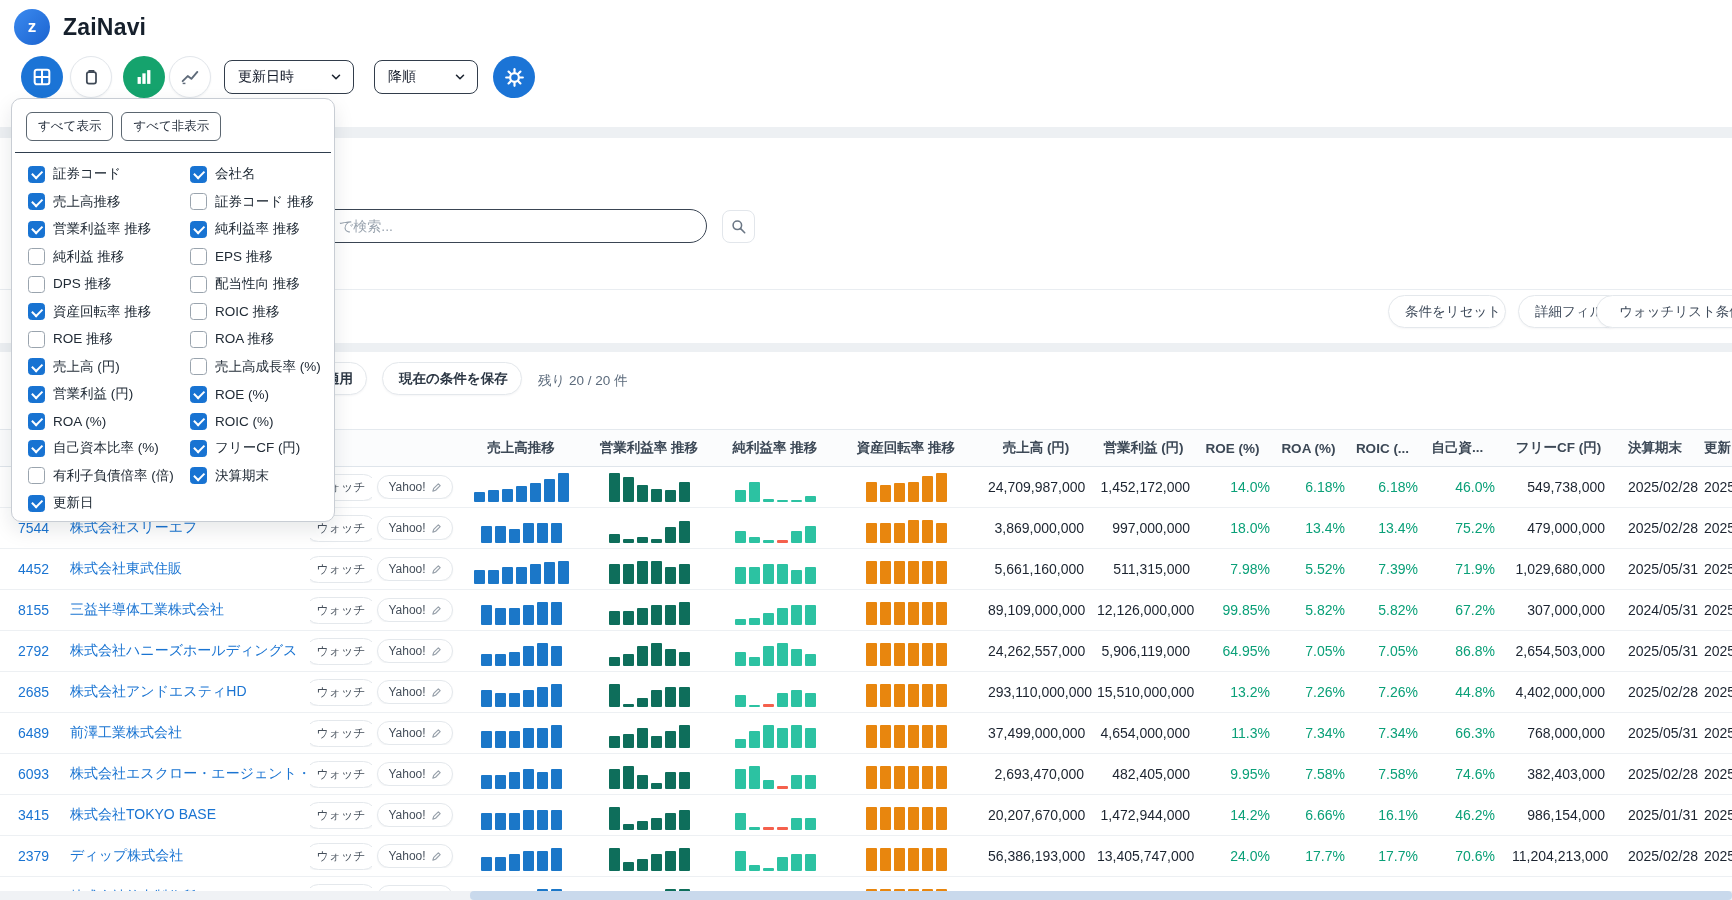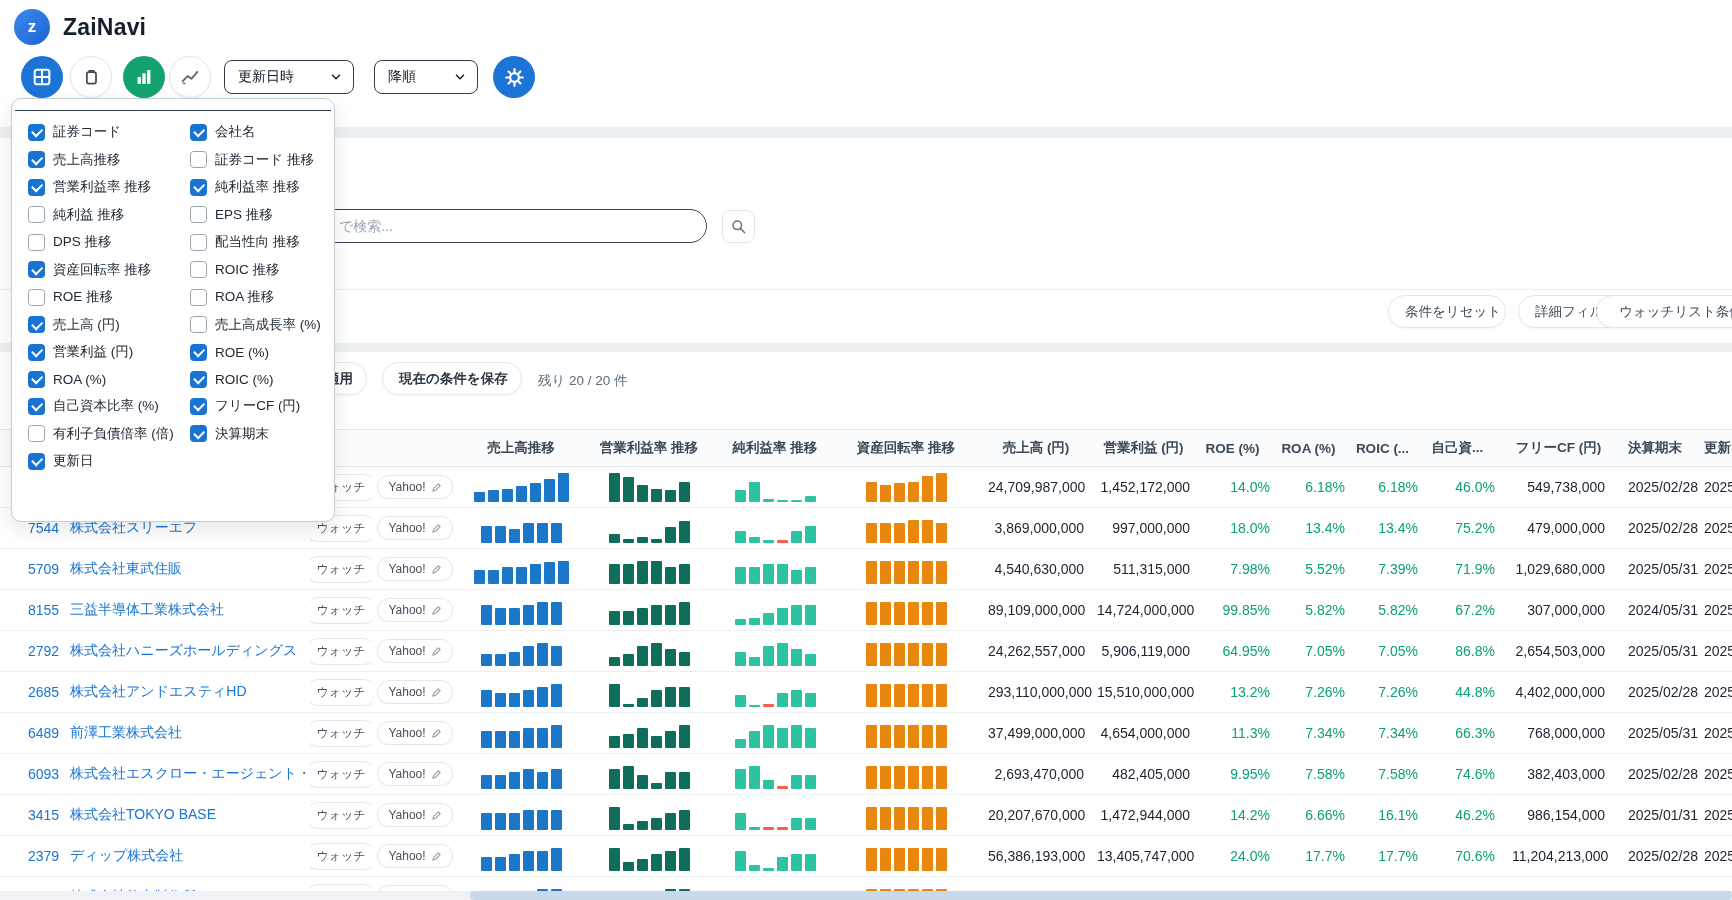--- a/index.html
+++ b/index.html
@@ -69,21 +69,21 @@
         border-left:2.2px solid #fff; border-bottom:2.2px solid #fff; transform:rotate(-45deg); }
   .cb-label { font-size:13.5px; color:#212b36; white-space:nowrap; }
 
   
   .thead { position:absolute; left:0; top:429px; width:1790px; height:38px; display:flex; align-items:center;
            background:#fbfcfd; border-top:1px solid #e4e9ee; border-bottom:1px solid #dfe5eb; }
   .tbody { position:absolute; left:0; top:467px; width:1790px; }
   .trow { display:flex; align-items:center; height:41px; border-bottom:1px solid #edf0f3; background:#fff; }
   .cell { flex:none; white-space:nowrap; overflow:hidden; }
   .cell.h { font-size:13.5px; font-weight:700; color:#3c4856; text-align:center; }
-  .c-code { width:70px; padding-left:28px; }
+  .c-code { width:70px; padding-left:18px; }
   .c-name { width:240px; padding-right:6px; }
   .cell.h.c-code,.cell.h.c-name { text-align:left; }
   .c-watch { width:62px; display:flex; justify-content:center; }
   .c-yahoo { width:86px; display:flex; justify-content:center; }
   .c-spark_rev { width:126px; } .c-spark_opm { width:130px; }
   .c-spark_npm { width:122px; } .c-spark_turn { width:140px; }
   .c-revenue { width:119px; padding-left:12px; padding-right:11px; }
   .c-op { width:100px; padding-left:2px; padding-right:5px; }
   .c-roe { width:77px; padding-right:2px; } .c-roa { width:75px; padding-right:2px; }
   .c-roic { width:73px; padding-right:2px; } .c-equity { width:77px; padding-right:2px; }
@@ -335,21 +335,21 @@
       <div class="cell num c-op">997,000,000</div>
       <div class="cell num c-roe pct">18.0%</div>
       <div class="cell num c-roa pct">13.4%</div>
       <div class="cell num c-roic pct">13.4%</div>
       <div class="cell num c-equity pct">75.2%</div>
       <div class="cell num c-fcf">479,000,000</div>
       <div class="cell num c-fiscal">2025/02/28</div>
       <div class="cell num c-updated">2025</div>
     </div>
     <div class="trow">
-      <a class="cell link c-code" href="#">5709</a>
+      <a class="cell link c-code" href="#">4452</a>
       <a class="cell link c-name" href="#">株式会社東武住販</a>
       <div class="cell c-watch">
         <button class="chip">ウォッチ</button>
       </div>
       <div class="cell c-yahoo">
         <button class="chip">
           <span>Yahoo!</span>
   <svg width="11" height="11" viewBox="0 0 12 12">
     <path d="M2 10 L3 7 L8 2 L10 4 L5 9 Z" fill="none" stroke="#98a1ab" stroke-width="1.3" stroke-linejoin="round"></path>
   </svg>
@@ -389,21 +389,21 @@
       <div class="cell c-spark_turn">
         <div class="spark">
           <i class="bar" style="height: 23.2px; background: rgb(232, 134, 14);"></i>
           <i class="bar" style="height: 23.2px; background: rgb(232, 134, 14);"></i>
           <i class="bar" style="height: 23.2px; background: rgb(232, 134, 14);"></i>
           <i class="bar" style="height: 23.2px; background: rgb(232, 134, 14);"></i>
           <i class="bar" style="height: 23.2px; background: rgb(232, 134, 14);"></i>
           <i class="bar" style="height: 23.2px; background: rgb(232, 134, 14);"></i>
         </div>
       </div>
-      <div class="cell num c-revenue">4,540,630,000</div>
+      <div class="cell num c-revenue">5,661,160,000</div>
       <div class="cell num c-op">511,315,000</div>
       <div class="cell num c-roe pct">7.98%</div>
       <div class="cell num c-roa pct">5.52%</div>
       <div class="cell num c-roic pct">7.39%</div>
       <div class="cell num c-equity pct">71.9%</div>
       <div class="cell num c-fcf">1,029,680,000</div>
       <div class="cell num c-fiscal">2025/05/31</div>
       <div class="cell num c-updated">2025</div>
     </div>
     <div class="trow">
@@ -454,21 +454,21 @@
         <div class="spark">
           <i class="bar" style="height: 23.2px; background: rgb(232, 134, 14);"></i>
           <i class="bar" style="height: 23.2px; background: rgb(232, 134, 14);"></i>
           <i class="bar" style="height: 23.2px; background: rgb(232, 134, 14);"></i>
           <i class="bar" style="height: 23.2px; background: rgb(232, 134, 14);"></i>
           <i class="bar" style="height: 23.2px; background: rgb(232, 134, 14);"></i>
           <i class="bar" style="height: 23.2px; background: rgb(232, 134, 14);"></i>
         </div>
       </div>
       <div class="cell num c-revenue">89,109,000,000</div>
-      <div class="cell num c-op">14,724,000,000</div>
+      <div class="cell num c-op">12,126,000,000</div>
       <div class="cell num c-roe pct">99.85%</div>
       <div class="cell num c-roa pct">5.82%</div>
       <div class="cell num c-roic pct">5.82%</div>
       <div class="cell num c-equity pct">67.2%</div>
       <div class="cell num c-fcf">307,000,000</div>
       <div class="cell num c-fiscal">2024/05/31</div>
       <div class="cell num c-updated">2025</div>
     </div>
     <div class="trow">
       <a class="cell link c-code" href="#">2792</a>
@@ -914,20 +914,24 @@
       <div class="cell num c-roa pct">13.6%</div>
       <div class="cell num c-roic pct">13.6%</div>
       <div class="cell num c-equity pct">67.7%</div>
       <div class="cell num c-fcf">5,935,000,000</div>
       <div class="cell num c-fiscal">2025/02/28</div>
       <div class="cell num c-updated">2025</div>
     </div>
   </div>
 
 <div class="panel">
+  <div class="panel-btns">
+    <button>すべて表示</button>
+    <button>すべて非表示</button>
+  </div>
   <div class="panel-hr"></div>
   <div class="cb-grid">
       <label class="cb-item">
         <span class="cb on"></span>
         <span class="cb-label">証券コード</span>
       </label>
       <label class="cb-item">
         <span class="cb on"></span>
         <span class="cb-label">会社名</span>
       </label>

